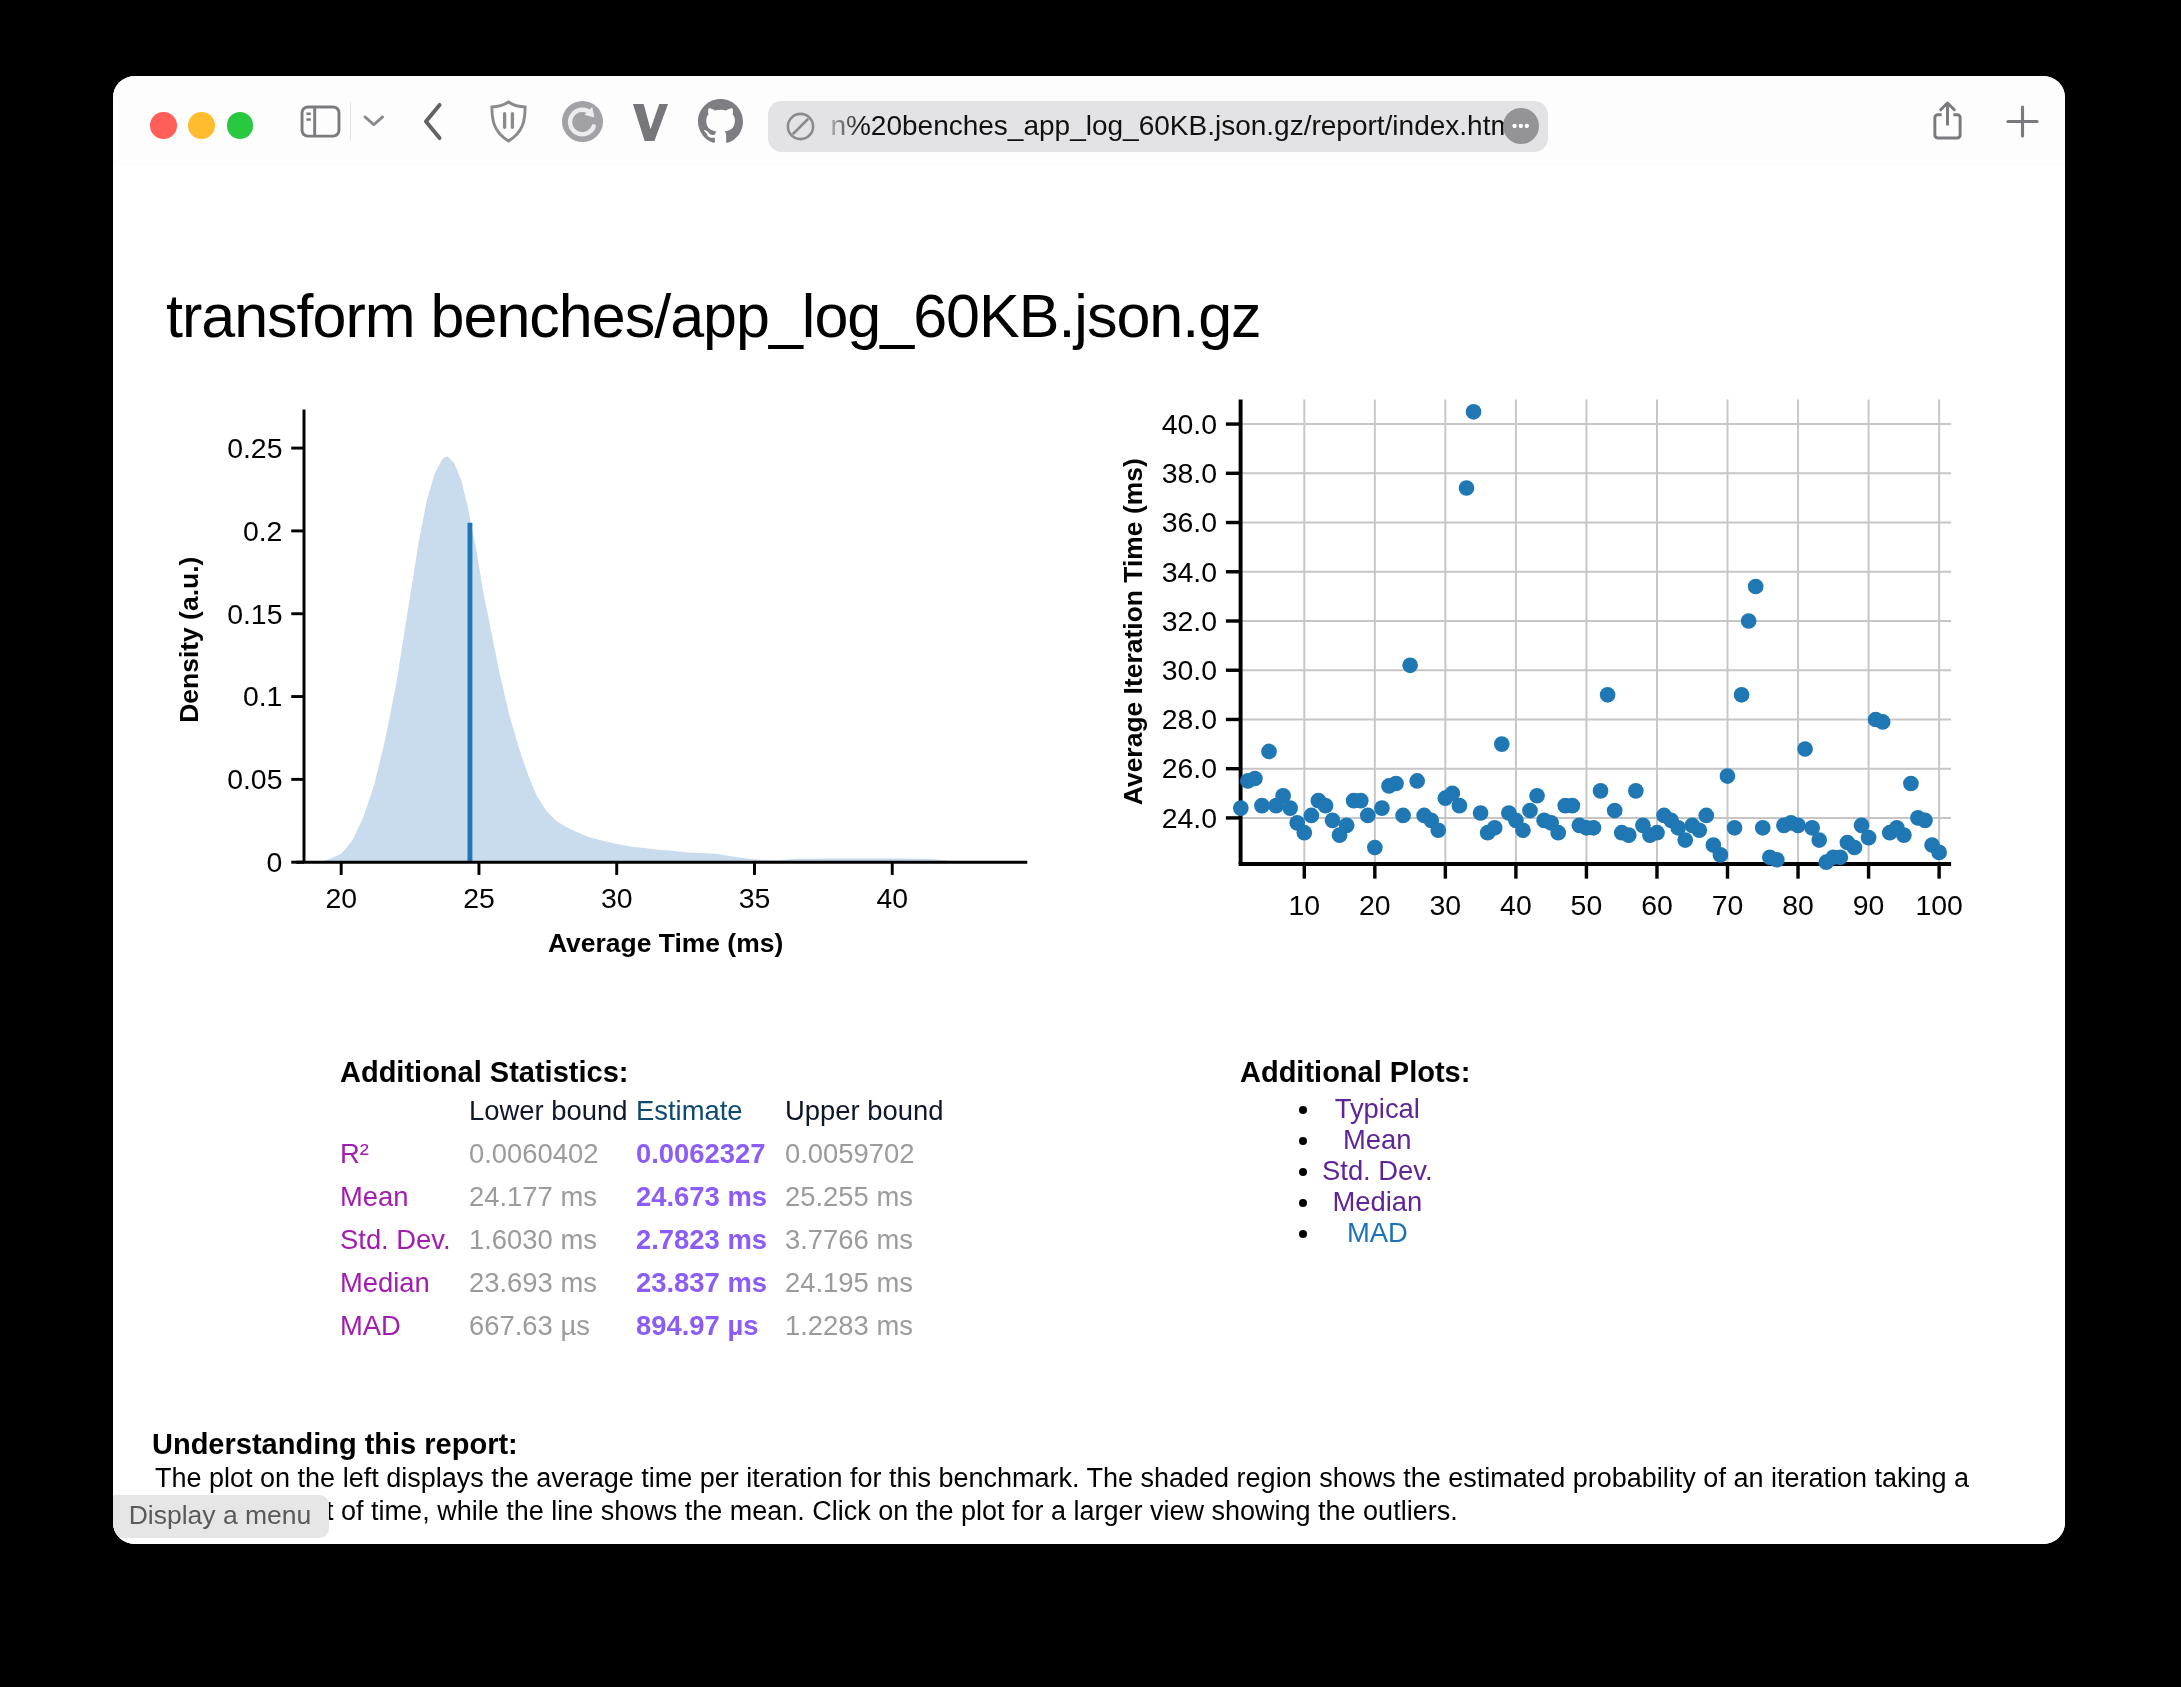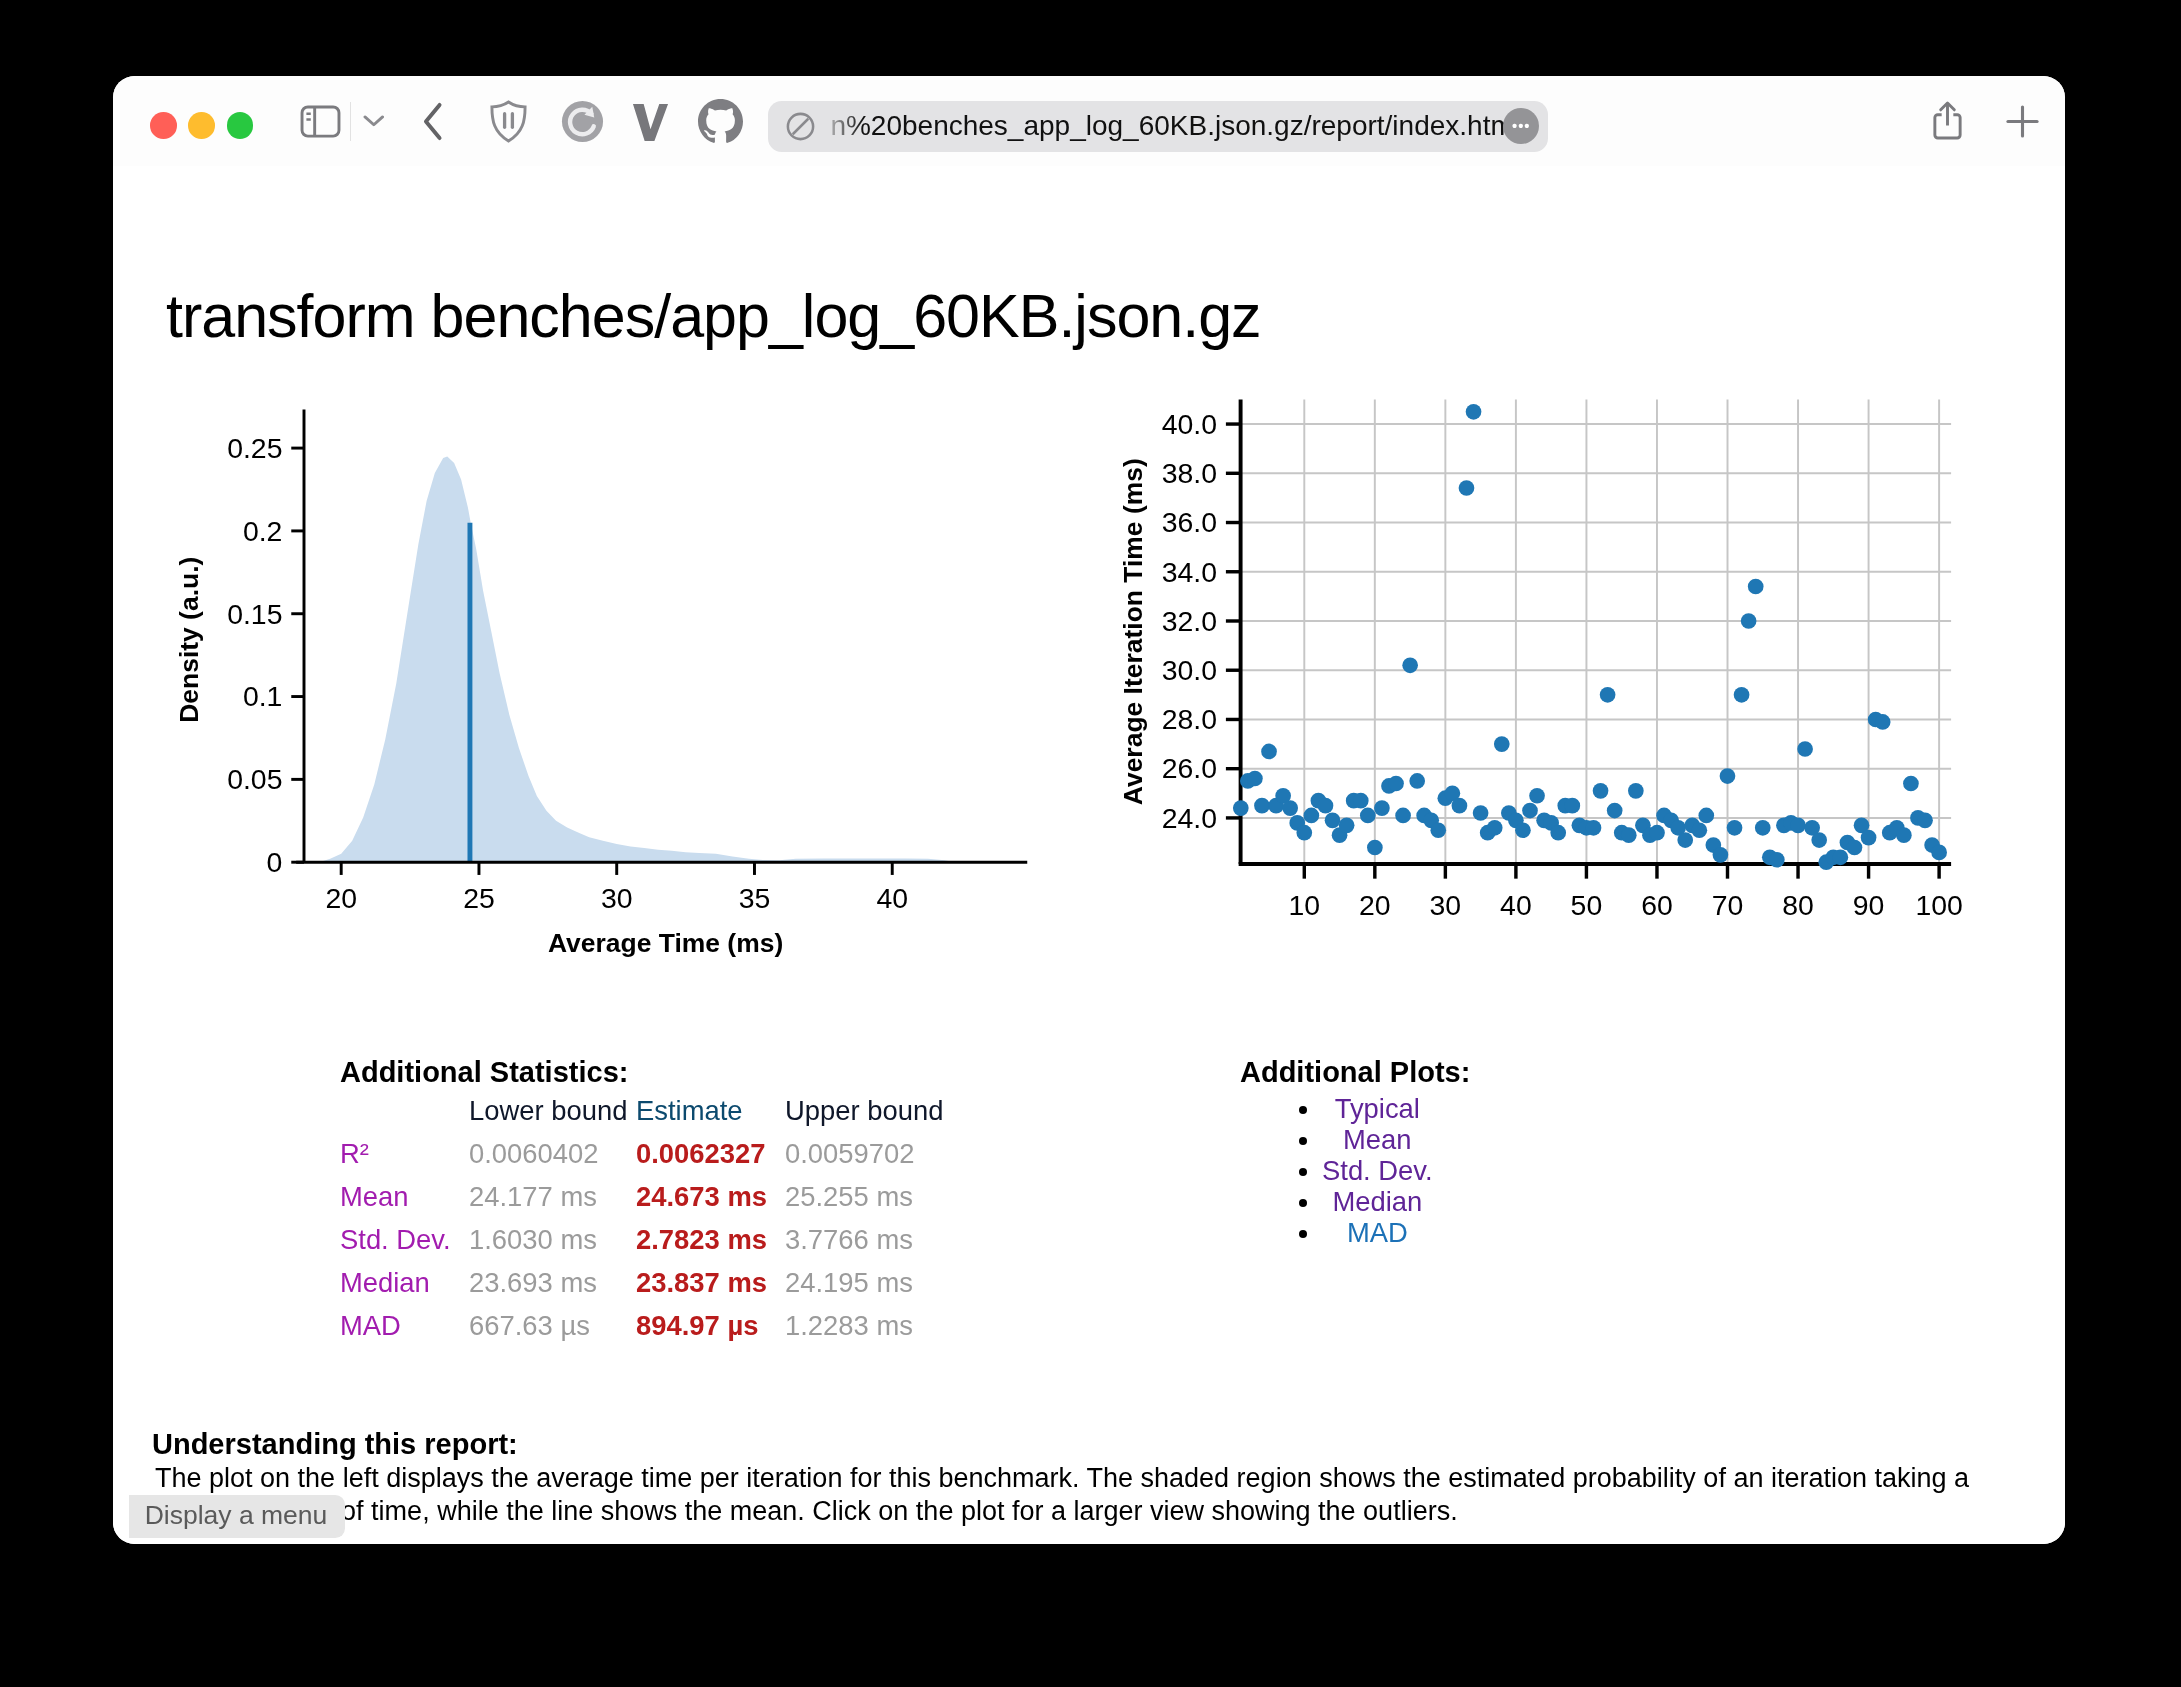--- a/index.html
+++ b/index.html
@@ -31,29 +31,29 @@
   #scatter-chart{left:1005px;top:206px;width:892px;height:588px;}
   .sec-h{position:absolute;font-size:29px;font-weight:700;color:#000;white-space:nowrap;}
   #stats-h{left:227px;top:861px;}
   #plots-h{left:1127px;top:861px;}
   .stats-table{position:absolute;left:227px;top:923px;display:grid;
         grid-template-columns:129px 167px 149px 174px;font-size:27.4px;line-height:43px;}
   .stats-table .hdr{color:#0f172a;}
   .stats-table .hdr.est{color:#0c4a6e;}
   .stats-table .lab{color:#a21caf;}
   .stats-table .bound{color:#9b9b9b;}
-  .stats-table .estv{color:#b91c1c;font-weight:700;}
+  .stats-table .estv{color:#8b5cf6;font-weight:700;}
   .plots-list{position:absolute;left:1127px;top:927px;margin:0;padding-left:82px;
         font-size:27.4px;line-height:31px;color:#000;text-align:center;}
   .plots-list li{margin:0 0 0 0;}
   .plots-list a{text-decoration:none;}
   #understand-h{left:39px;top:1233px;}
   .report-p{position:absolute;left:42px;top:1296px;width:1882px;font-size:27px;
         line-height:33px;color:#000;margin:0;}
-  .status-tip{position:absolute;left:16px;bottom:5.9px;background:#e6e6e6;color:#5a5a5a;
+  .status-tip{position:absolute;left:0;bottom:5.9px;background:#e6e6e6;color:#5a5a5a;
         font-size:26.5px;padding:4.9px 17.6px 6.9px 15.7px;border-radius:0 9.8px 9.8px 0;z-index:5;text-align:right;}
   svg text{font-family:"Liberation Sans",sans-serif;}
 </style>
 </head>
 <body>
 
 <div class="window">
 
   <div class="toolbar">
     <div class="lights">

